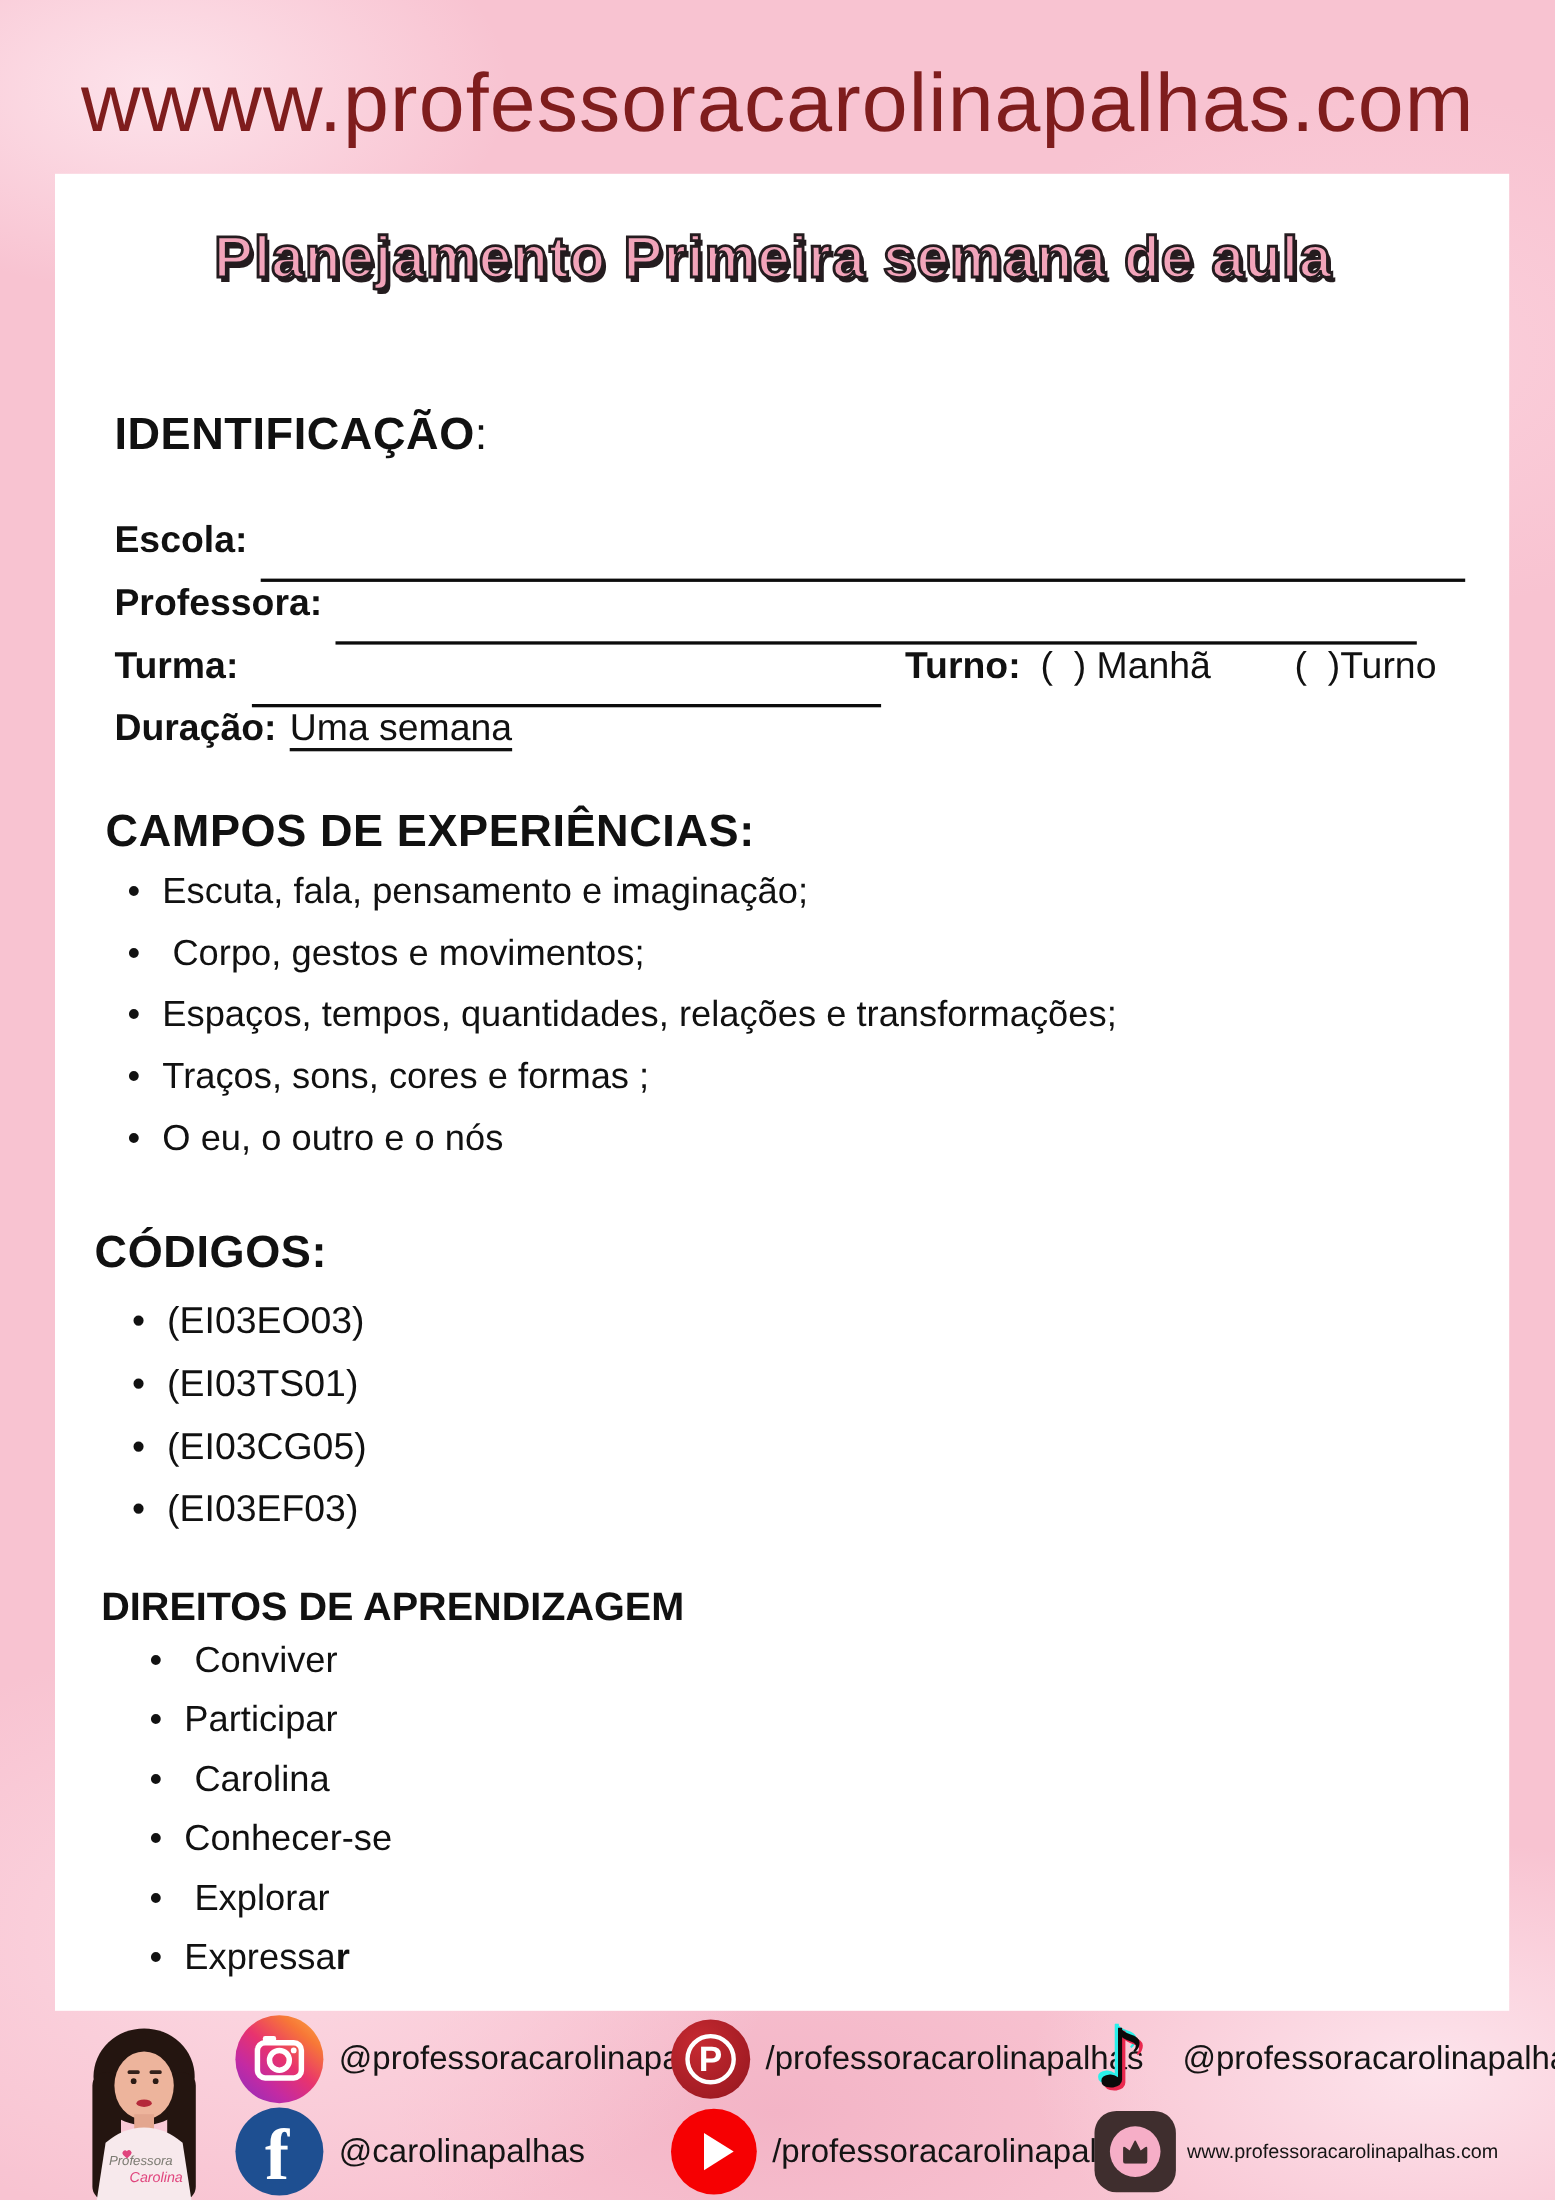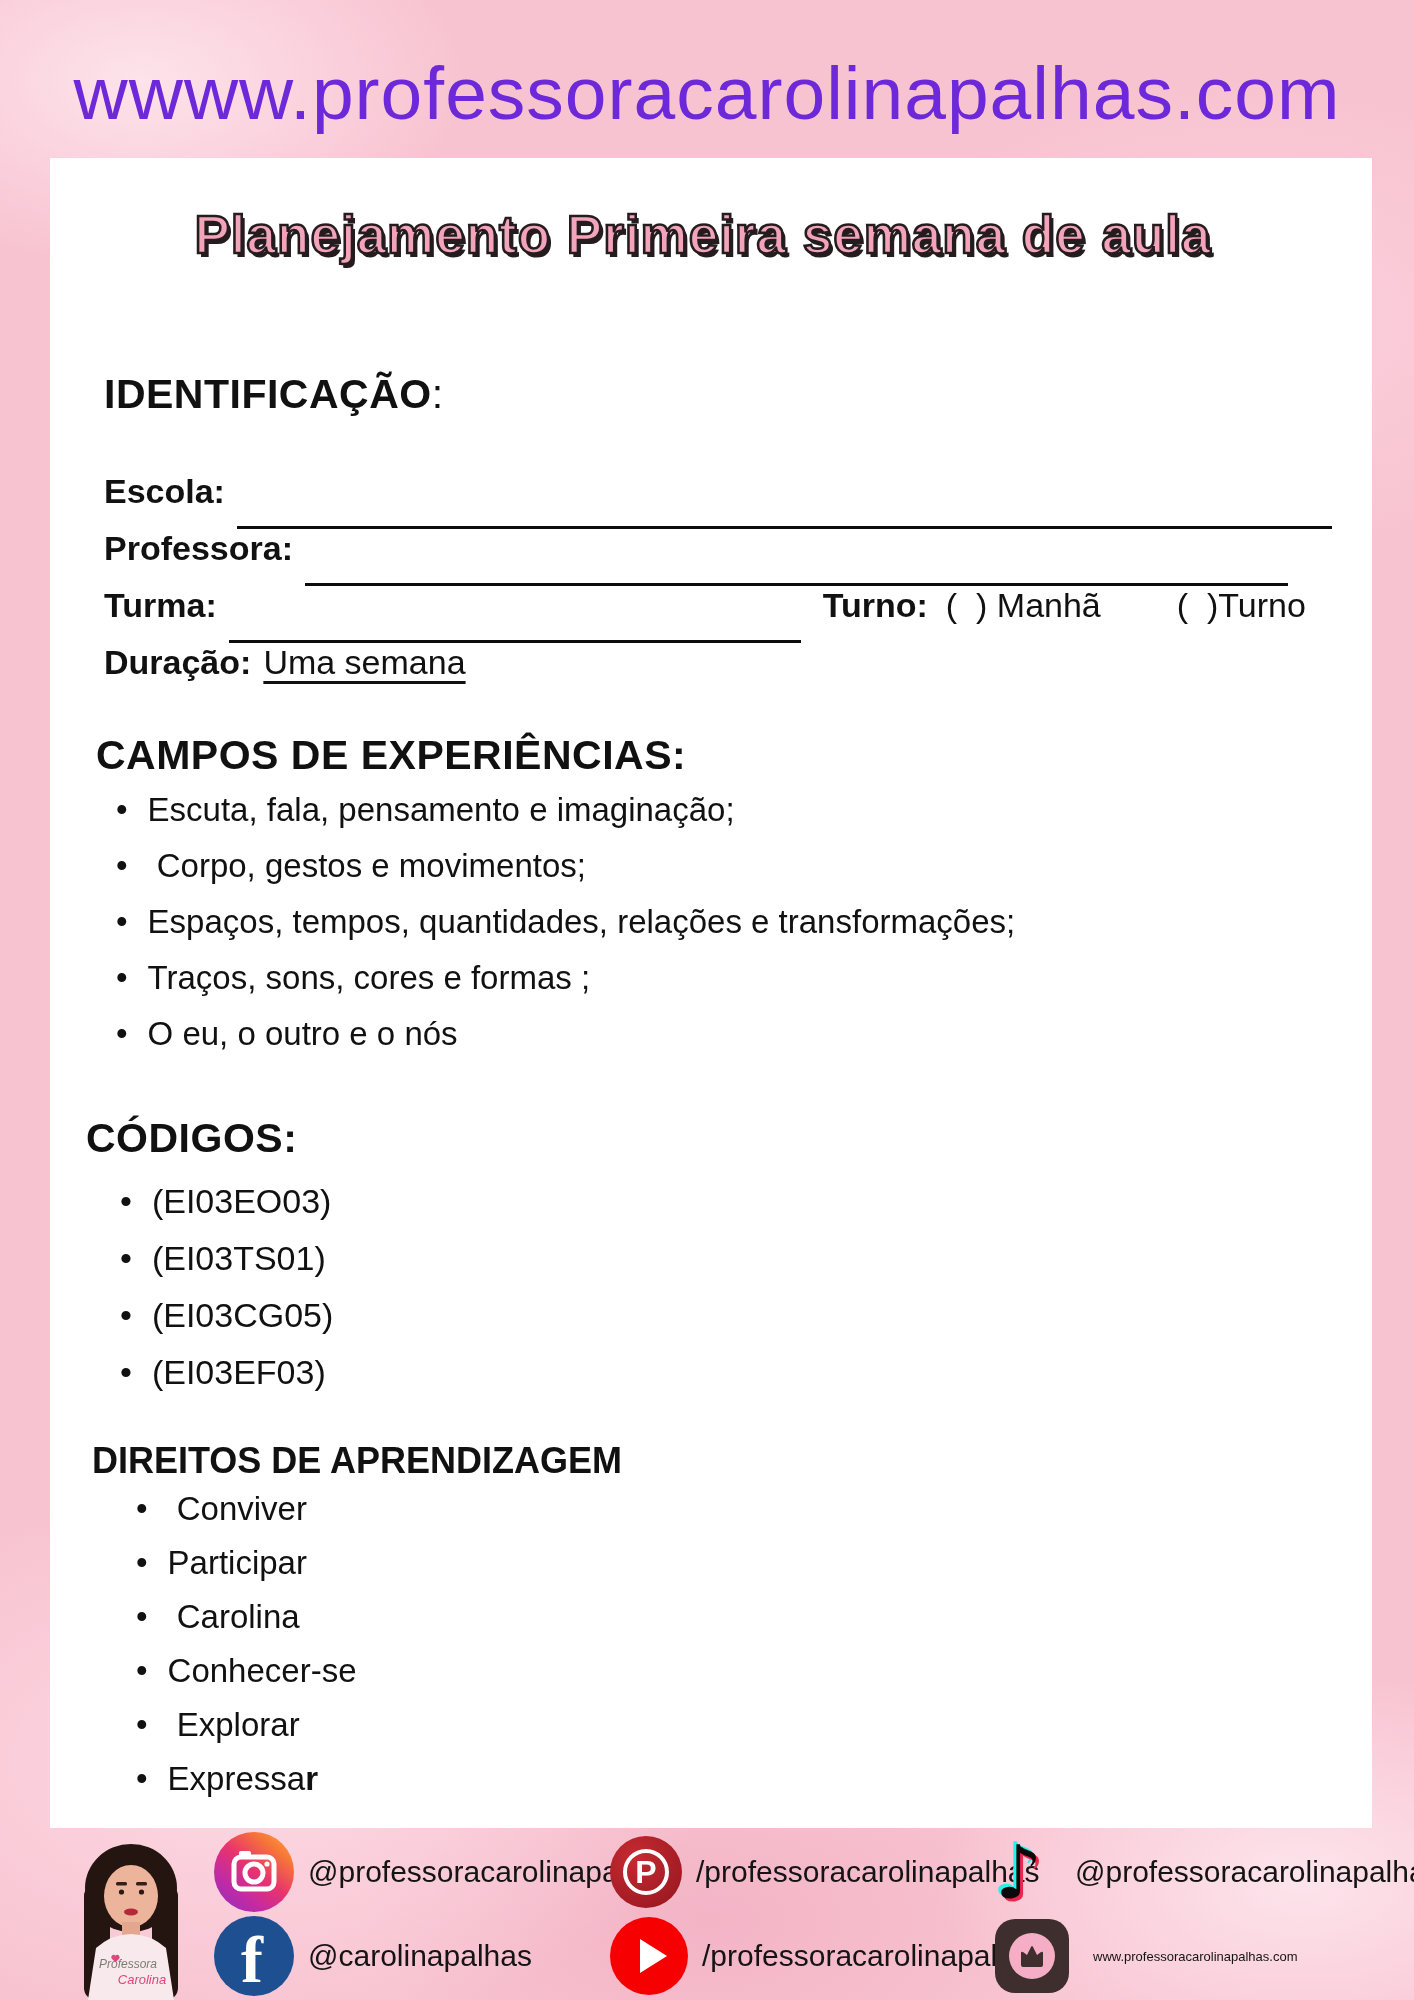--- a/index.html
+++ b/index.html
@@ -15,21 +15,21 @@
       radial-gradient(ellipse 640px 400px at 88% 16%, #fbd0dc 0%, rgba(251,208,220,0) 60%),
       radial-gradient(ellipse 760px 460px at 18% 88%, #fcd9e3 0%, rgba(252,217,227,0) 60%),
       radial-gradient(ellipse 560px 320px at 92% 94%, #fde4ec 0%, rgba(253,228,236,0) 65%),
       radial-gradient(ellipse 500px 260px at 50% 96%, #f3b4c6 0%, rgba(243,180,198,0) 70%);
   }
 
   
   .site-url {
     position:absolute; top:50px; left:0; right:0;
     text-align:center;
-    font-size:75px; letter-spacing:1px; color:#6d28d9;
+    font-size:75px; letter-spacing:1px; color:#7f1d1d;
   }
 
   
   .panel {
     position:absolute; left:50px; top:158px; width:1322px; height:1670px;
     background:#ffffff;
     padding:0 40px 0 24px;
   }
 
   .doc-title {
@@ -89,21 +89,21 @@
 
   .socials {
     position:absolute; left:214px; top:2px;
     display:grid;
     grid-template-columns:396px 385px auto;
     grid-template-rows:84px 84px;
     align-items:center;
   }
   .social { display:flex; align-items:center; }
   .social .handle { font-size:30px; color:#141414; margin-left:14px; white-space:nowrap; }
-  .social .handle.small { font-size:13px; margin-left:24px;text-align:center; }
+  .social .handle.small { font-size:18px; margin-left:10px;text-align:center; }
 
   
   .ic { flex:0 0 auto; display:flex; align-items:center; justify-content:center; }
 
   .ic-ig {
     width:80px; height:80px; border-radius:50%;
     background:linear-gradient(40deg,#8a2fbf 0%,#c32aa3 28%,#e8336e 52%,#f77737 78%,#fcaf45 100%);
   }
   .ic-pin {
     width:72px; height:72px; border-radius:50%;

